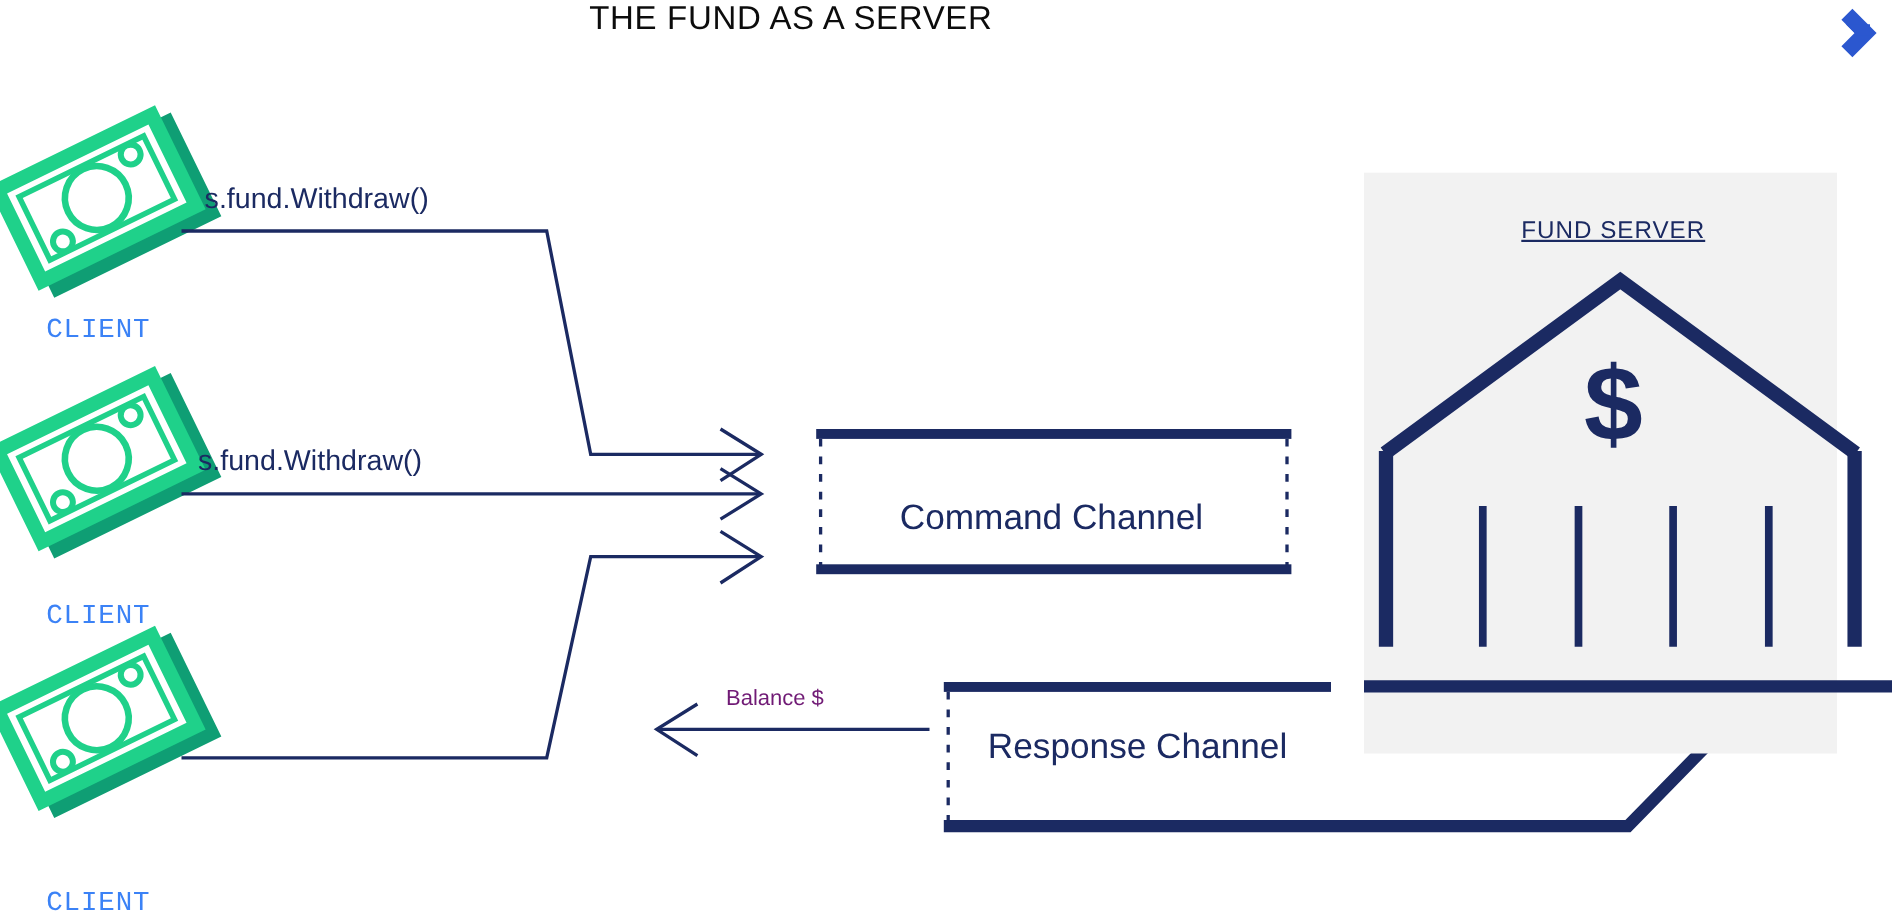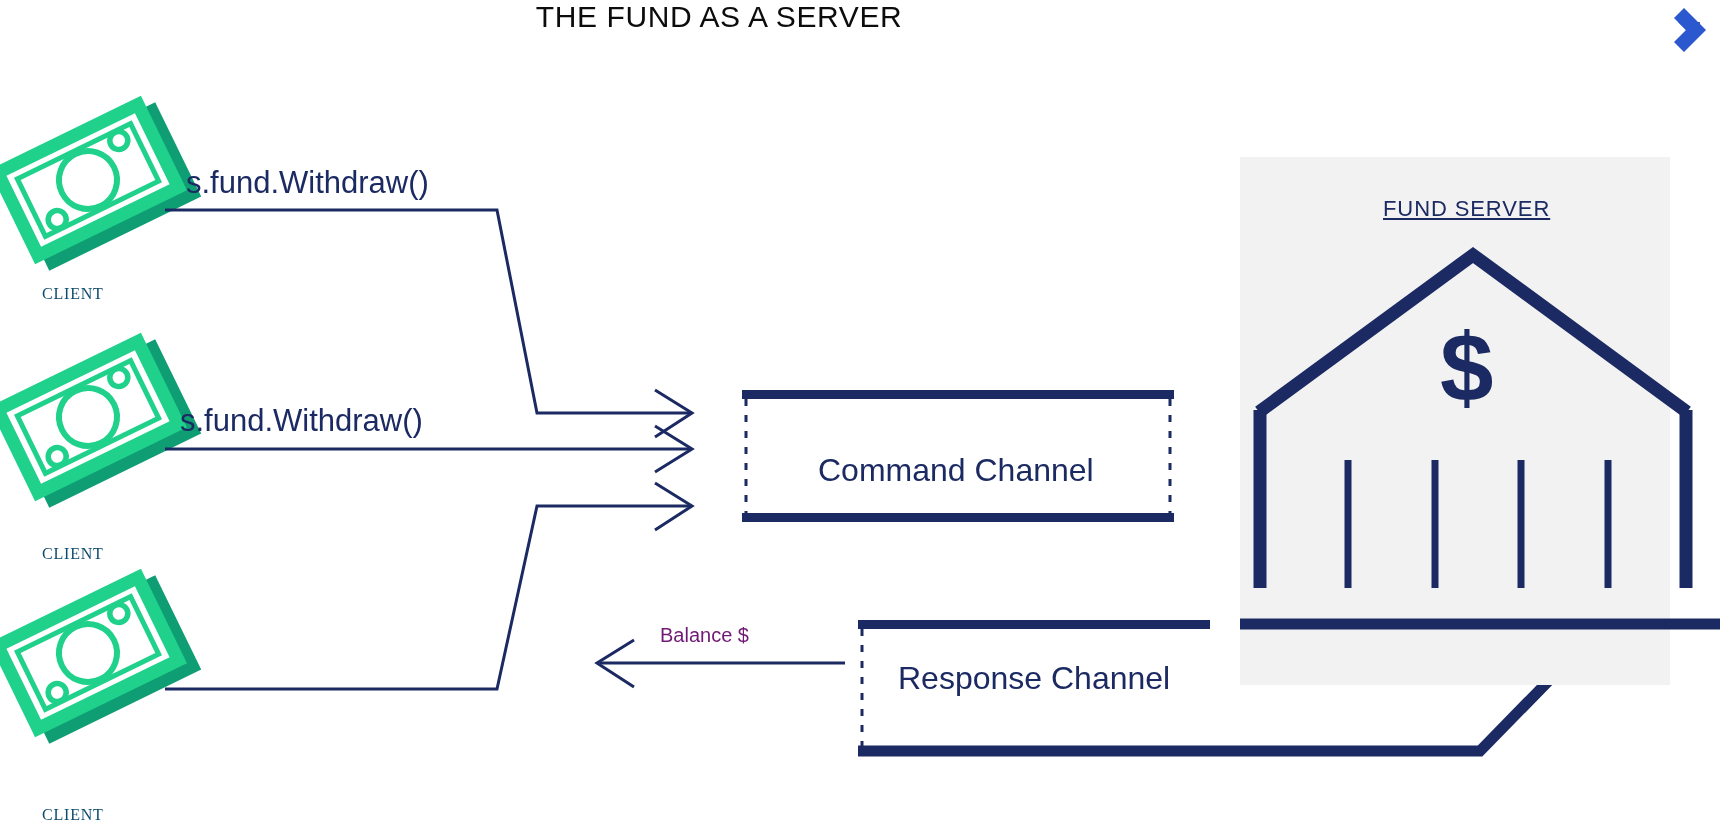--- a/index.html
+++ b/index.html
@@ -29,29 +29,29 @@
     width: 1438px;
     text-align: center;
     font-size: 30px;
     letter-spacing: 0.6px;
     color: #0c0c0c;
     font-weight: 400;
     font-family: "Liberation Sans", sans-serif;
   }
   .client-label {
     position: absolute;
-    font-size: 16px;
+    font-size: 25px;
     letter-spacing: 0.8px;
-    color: #0c4a6e;
-    font-family: Liberation Serif, serif;
+    color: #3b82f6;
+    font-family: Liberation Mono, monospace;
     white-space: nowrap;
   }
   .call-label {
     position: absolute;
-    font-size: 31px;
+    font-size: 26px;
     color: #1b2a62;
     font-family: "Liberation Sans", sans-serif;
     white-space: nowrap;
   }
   .channel-label {
     position: absolute;
     font-size: 32px;
     color: #1b2a62;
     font-family: "Liberation Sans", sans-serif;
     white-space: nowrap;

